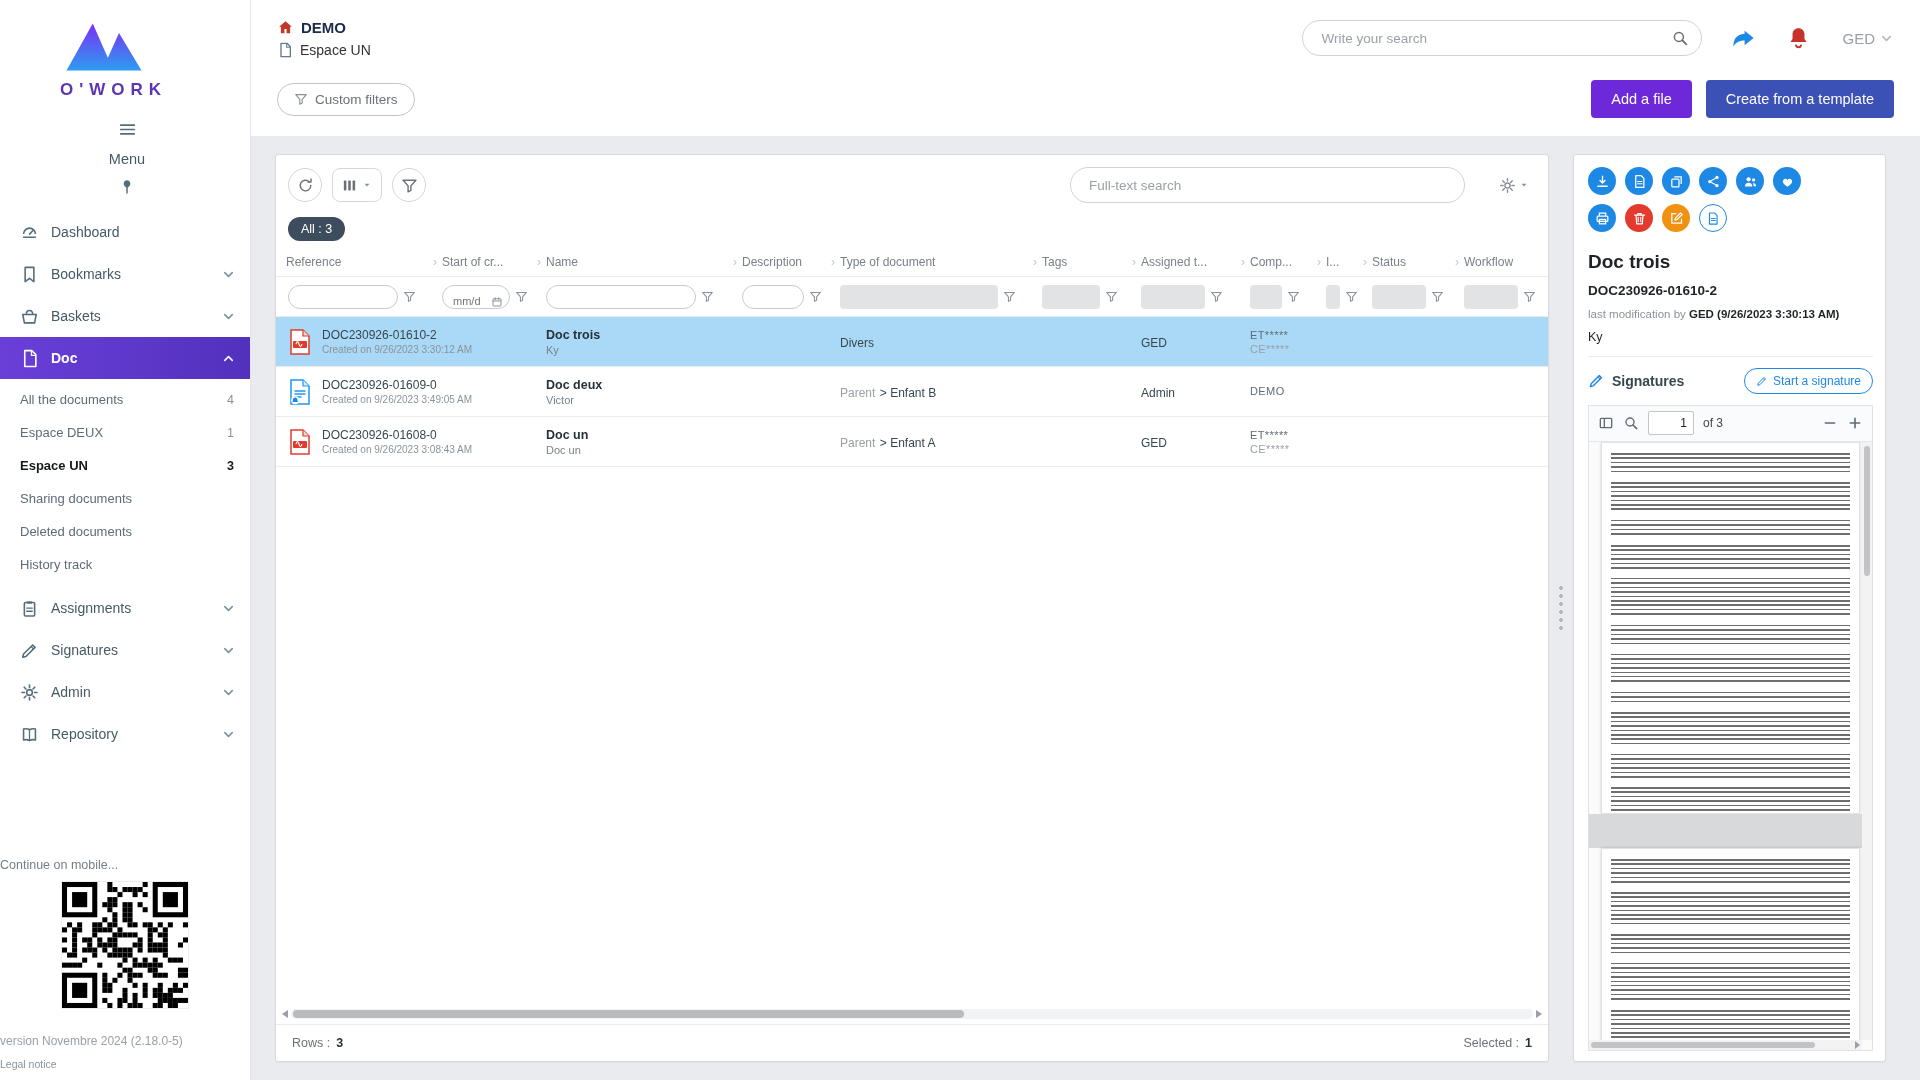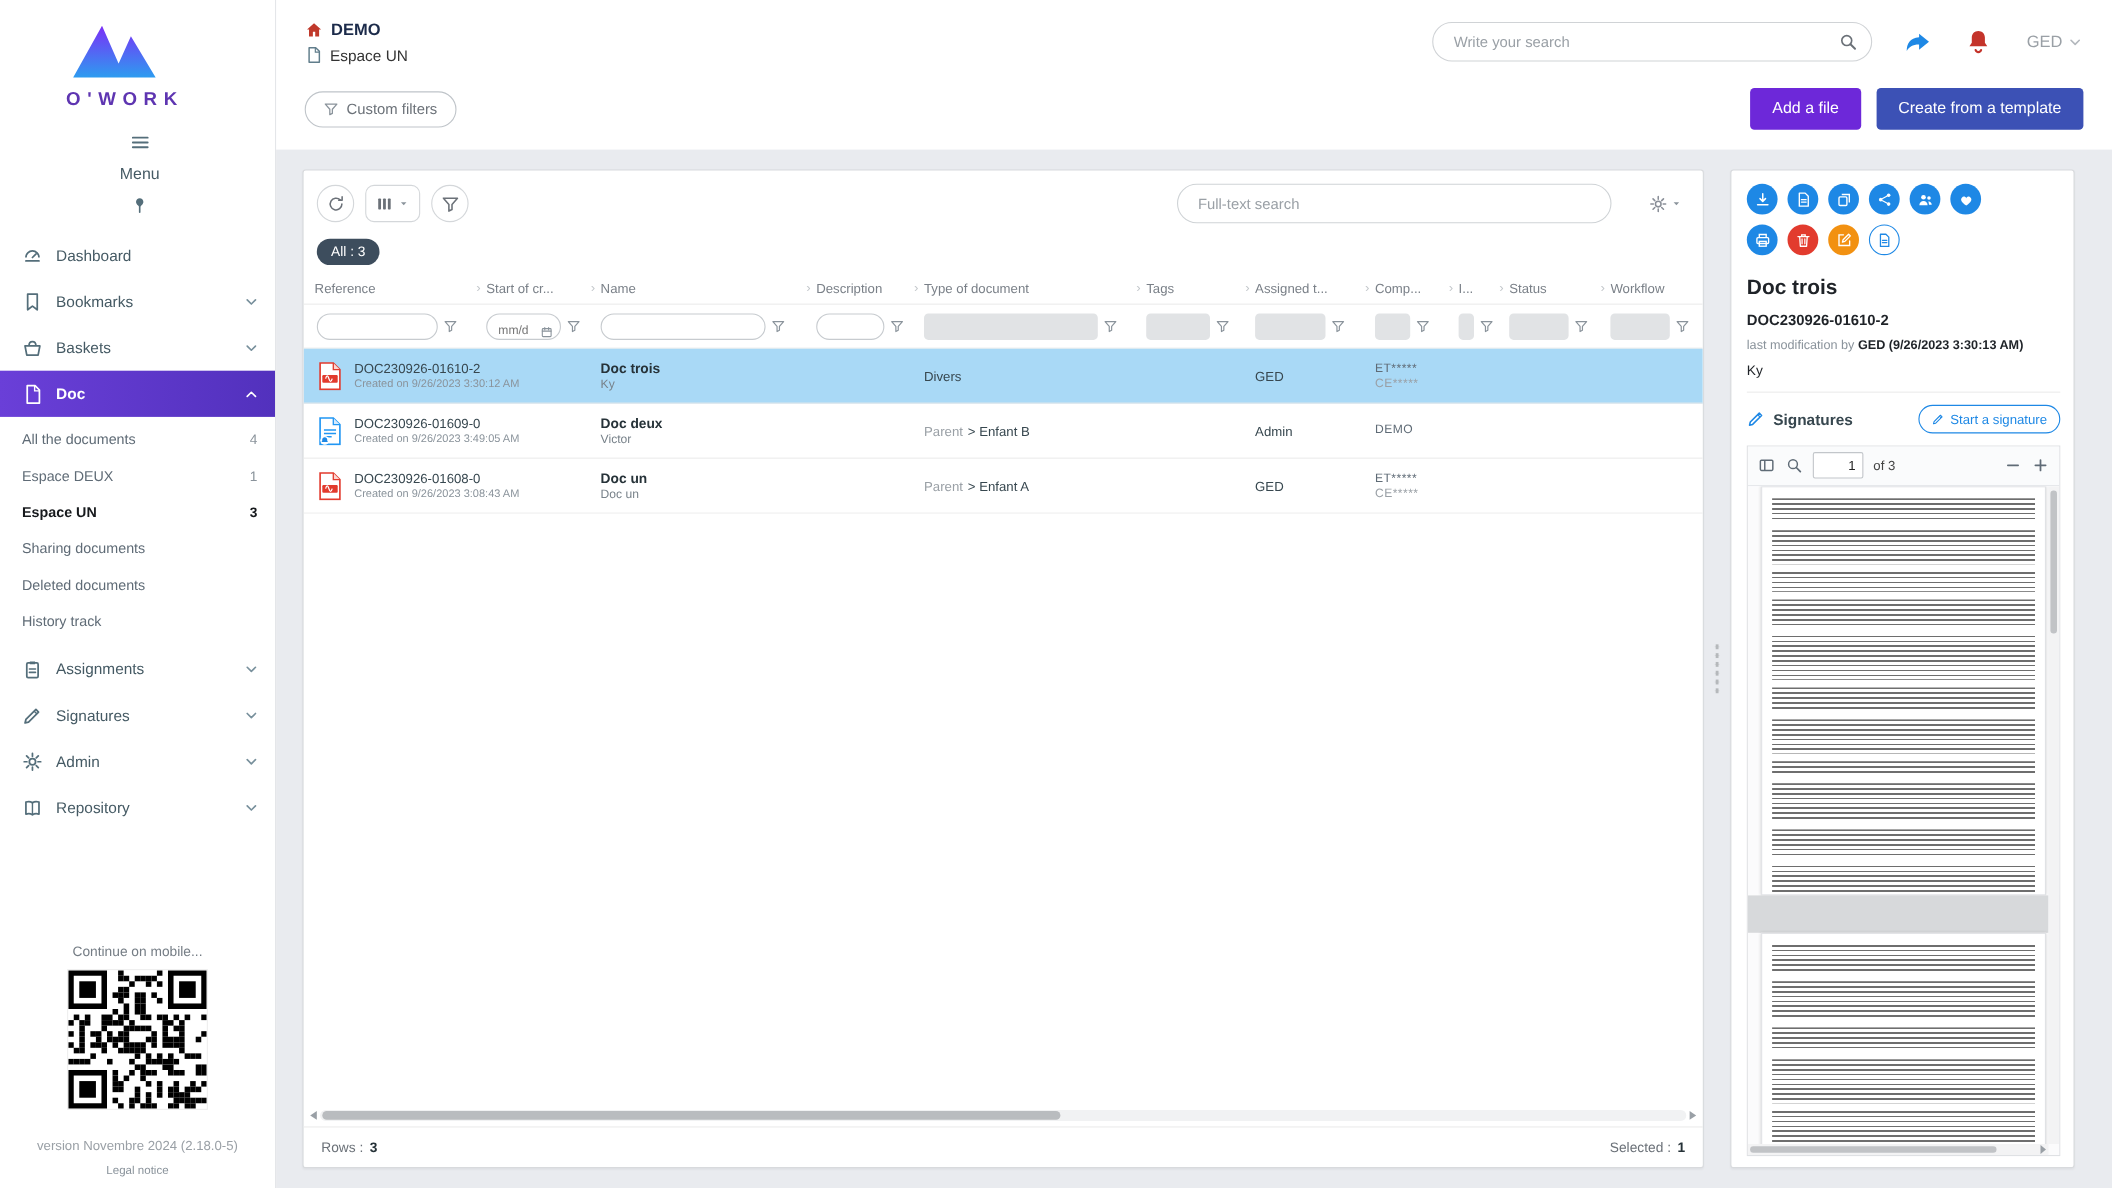--- a/index.html
+++ b/index.html
@@ -22,21 +22,21 @@
   .schev{width:15px;height:15px;color:#78909c;}
   .srow.active{background:linear-gradient(90deg,#6a3fd8,#5231bd);}
   .srow.active .slabel{color:#fff;font-weight:bold;}
   .srow.active .sic,.srow.active .schev{color:#fff;}
   .chev-up{transform:rotate(180deg);}
   .ssub{padding:4px 0 6px 0;}
   .ssrow{display:flex;align-items:center;height:33px;padding:0 16px 0 20px;font-size:13px;color:#5f6b76;cursor:pointer;}
   .ssrow .sslabel{flex:1;}
   .ssrow .scount{color:#8a939b;font-size:12.5px;}
   .ssrow.sel .sslabel,.ssrow.sel .scount{color:#16191c;font-weight:bold;}
-  .side-bottom{margin-top:auto;text-align:center;padding-bottom:10px;}
+  .side-bottom{margin-top:auto;padding-bottom:10px;}
   .mobile-hint{font-size:12.5px;color:#757d85;margin-bottom:10px;}
   .qr{width:126px;height:126px;background:#fff;outline:1px solid #eee;margin:0 auto;}
   .version{font-size:12px;color:#9aa0a6;margin-top:26px;}
   .legal{font-size:10.5px;color:#8a939b;margin-top:10px;text-decoration:none;display:block;}
 
   
   .main{flex:1;display:flex;flex-direction:column;min-width:0;}
   .white-head{background:#fff;}
   .topbar{display:flex;align-items:center;padding:10px 26px 4px 26px;height:70px;}
   .brand-lines{display:flex;flex-direction:column;gap:6px;}

